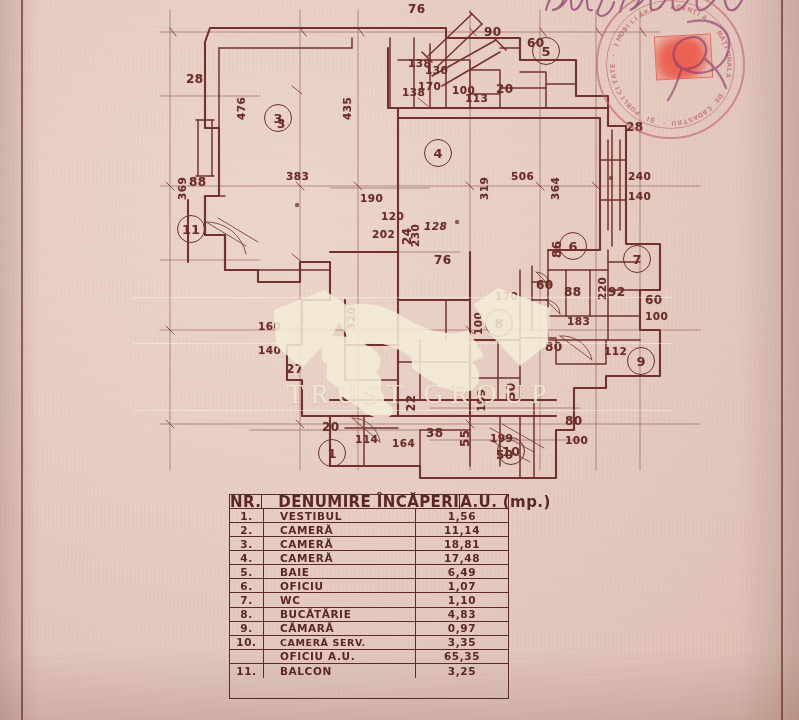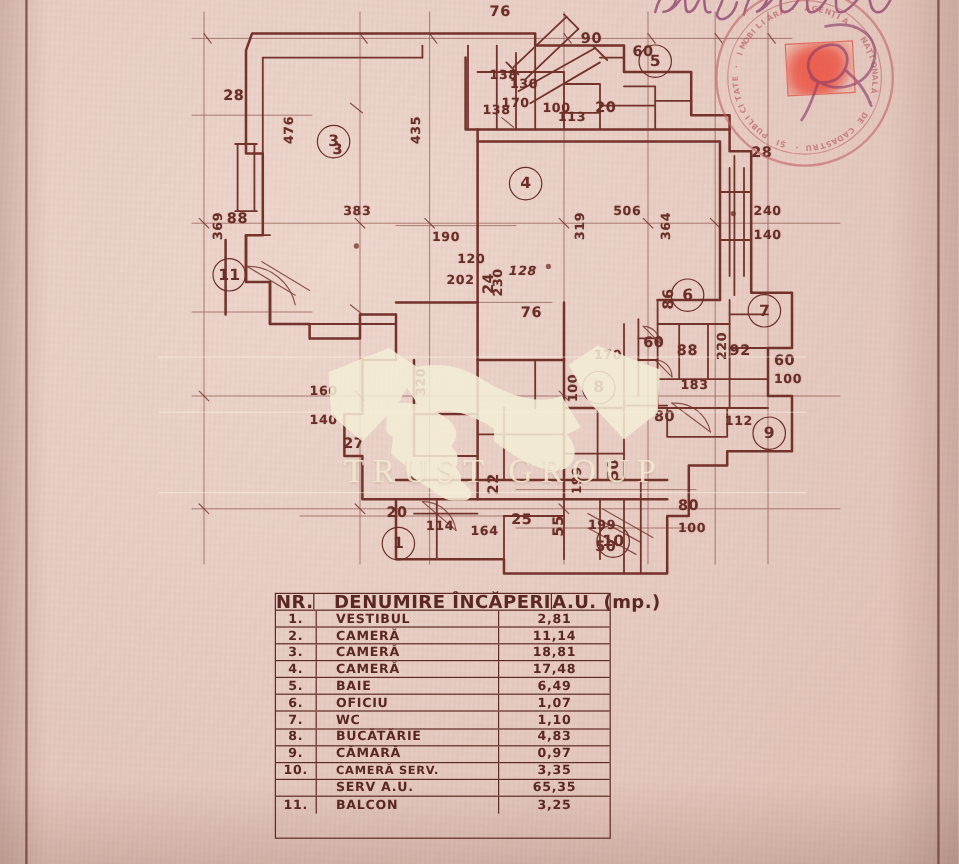--- a/index.html
+++ b/index.html
@@ -398,21 +398,21 @@
       <div class="dim s" style="left: 258px; top: 320px;">160</div>
       <div class="dim s" style="left: 258px; top: 344px;">140</div>
       <div class="dim v s" style="left: 345px; top: 330px; transform: rotate(-90deg);">320</div>
       <div class="dim v s" style="left: 472px; top: 335px; transform: rotate(-90deg);">100</div>
       <div class="dim" style="left: 286px; top: 362px;">27</div>
       <div class="dim" style="left: 545px; top: 340px;">80</div>
       <div class="dim s" style="left: 604px; top: 345px;">112</div>
       <div class="dim" style="left: 536px; top: 278px;">60</div>
       <div class="dim s" style="left: 355px; top: 433px;">114</div>
       <div class="dim s" style="left: 392px; top: 437px;">164</div>
-      <div class="dim" style="left: 426px; top: 426px;">25</div>
+      <div class="dim" style="left: 426px; top: 426px;">38</div>
       <div class="dim v" style="left: 404px; top: 412px; transform: rotate(-90deg);">22</div>
       <div class="dim" style="left: 322px; top: 420px;">20</div>
       <div class="dim v s" style="left: 475px; top: 412px; transform: rotate(-90deg);">199</div>
       <div class="dim v" style="left: 504px; top: 400px; transform: rotate(-90deg);">50</div>
       <div class="dim s" style="left: 490px; top: 432px;">199</div>
       <div class="dim" style="left: 496px; top: 448px;">50</div>
       <div class="dim" style="left: 565px; top: 414px;">80</div>
       <div class="dim s" style="left: 565px; top: 434px;">100</div>
       <div class="dim v" style="left: 458px; top: 447px; transform: rotate(-90deg);">55</div>
     </div>
@@ -546,21 +546,21 @@
     </div>
     <div id="tbody">
         <div class="trow">
           <div class="c1">
             <span class="tx">1.</span>
           </div>
           <div class="c2">
             <span class="tx">VESTIBUL</span>
           </div>
           <div class="c3">
-            <span class="tx">2,81</span>
+            <span class="tx">1,56</span>
           </div>
         </div>
         <div class="trow">
           <div class="c1">
             <span class="tx">2.</span>
           </div>
           <div class="c2">
             <span class="tx">CAMERĂ</span>
           </div>
           <div class="c3">
@@ -653,21 +653,21 @@
           </div>
           <div class="c3">
             <span class="tx">3,35</span>
           </div>
         </div>
         <div class="trow">
           <div class="c1">
             <span class="tx"></span>
           </div>
           <div class="c2">
-            <span class="tx">SERV A.U.</span>
+            <span class="tx">OFICIU A.U.</span>
           </div>
           <div class="c3">
             <span class="tx">65,35</span>
           </div>
         </div>
         <div class="trow">
           <div class="c1">
             <span class="tx">11.</span>
           </div>
           <div class="c2">

